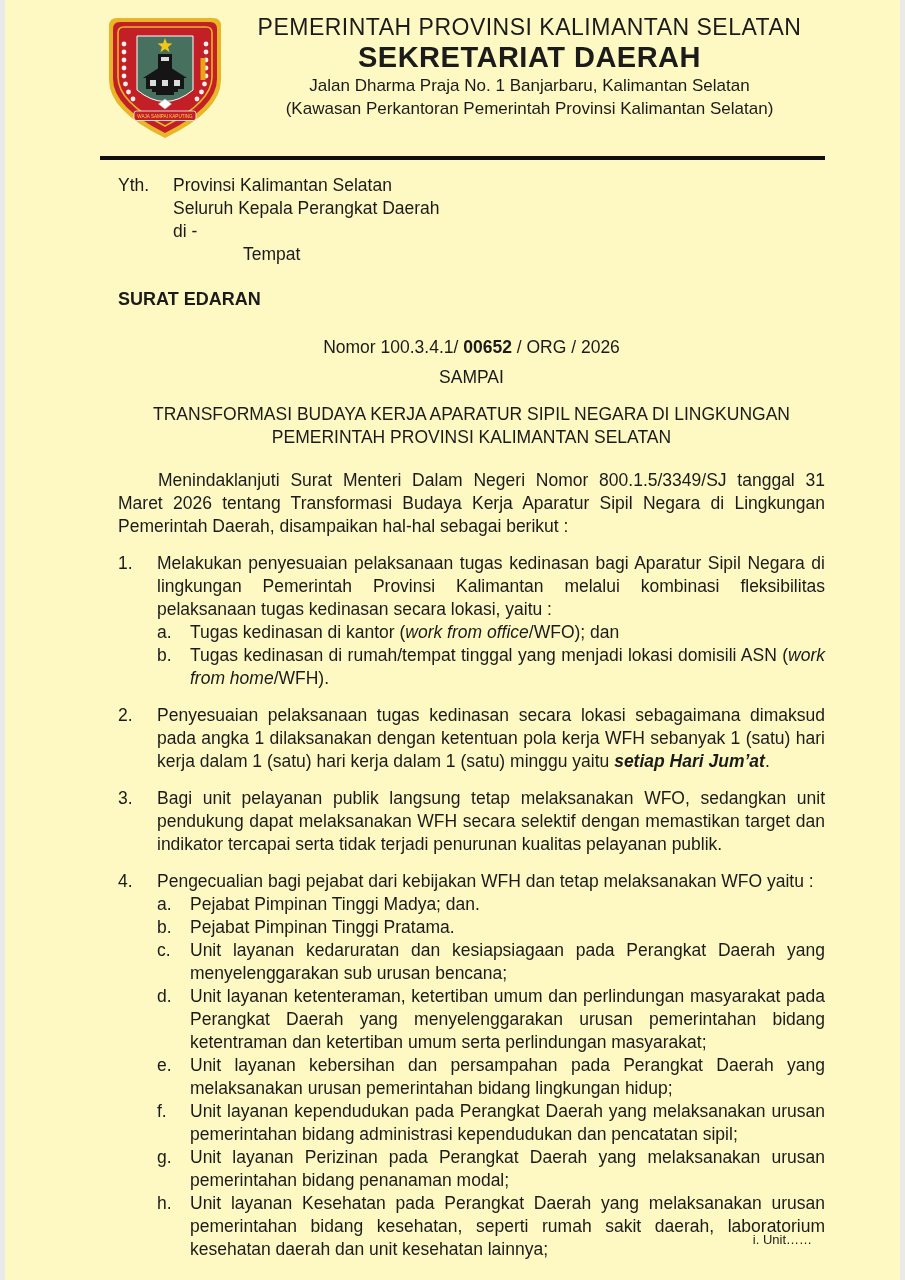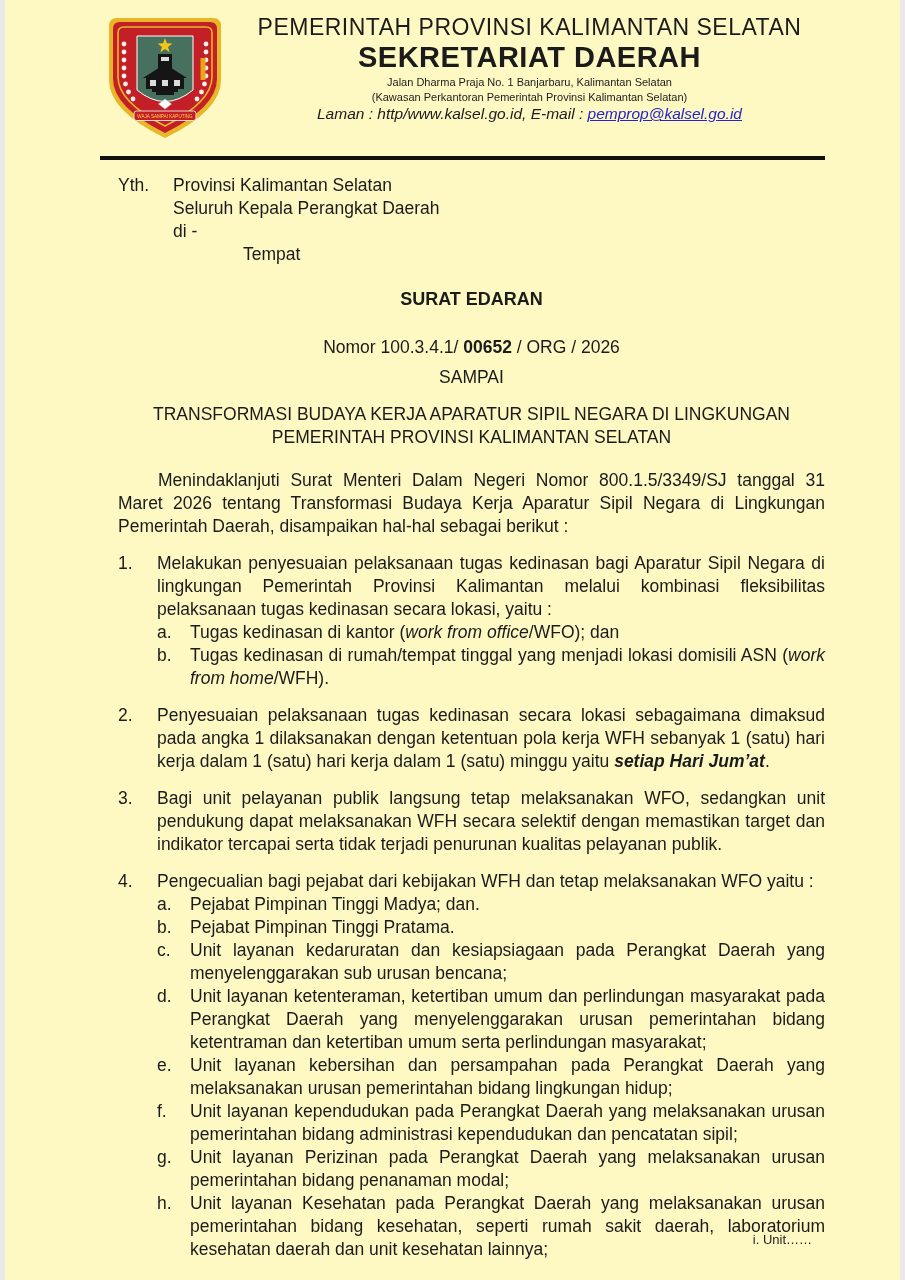--- a/index.html
+++ b/index.html
@@ -8,30 +8,30 @@
   .page {
     position:relative; width:895px; height:1280px; margin:0 auto;
     background:#fef9c3; overflow:hidden;
   }
   
   .letterhead { display:flex; align-items:flex-start; padding:12px 70px 4px 100px; }
   .logo-wrap { width:124px; flex-shrink:0; padding-top:2px; }
   .lh-text { flex:1; text-align:center; padding-top:2px; }
   .lh-line1 { font-size:23px; letter-spacing:0.5px; line-height:1.15; }
   .lh-line2 { font-size:29px; font-weight:bold; letter-spacing:0.5px; line-height:1.2; }
-  .lh-addr  { font-size:11px; line-height:1.32; }
+  .lh-addr  { font-size:17px; line-height:1.32; }
   .lh-web   { font-size:15.5px; font-style:italic; line-height:1.32; }
   .email-link { color:#2323cf; text-decoration:underline; cursor:pointer; }
   .rule { margin:6px 75px 0 95px; border-top:4.5px solid #101010; }
   
   .content { margin:14px 75px 0 113px; font-size:17.5px; line-height:23px; }
   .addressee { display:flex; }
   .yth { width:55px; flex-shrink:0; }
   .tempat { margin-left:70px; }
-  .doc-title   { text-align:center; font-weight:bold; font-size:18px; margin-top:22px; }
+  .doc-title   { text-align:left; font-weight:bold; font-size:18px; margin-top:22px; }
   .doc-number  { text-align:center; margin-top:25px; }
   .doc-tentang { text-align:center; margin-top:7px; }
   .doc-subject { text-align:center; margin-top:14px; }
   .opening { margin-top:20px; text-align:justify; text-indent:40px; }
   .item { display:flex; margin-top:14px; }
   .inum { width:39px; flex-shrink:0; }
   .ibody { flex:1; }
   .itext { text-align:justify; }
   .sub { display:flex; }
   .sletter { width:33px; flex-shrink:0; }
@@ -83,21 +83,20 @@
         <polygon points="60,85 66.5,90 60,95 53.5,90" fill="#ffffff" stroke="#bbbbbb" stroke-width="0.6"></polygon>
         <rect x="29" y="97" width="62" height="9.5" rx="2.5" fill="#c22026" stroke="#ffffff" stroke-width="0.8"></rect>
         <text x="60" y="103.8" text-anchor="middle" font-size="4.6" fill="#ffd34d">WAJA SAMPAI KAPUTING</text>
       </svg>
     </div>
     <div class="lh-text">
       <div class="lh-line1">PEMERINTAH PROVINSI KALIMANTAN SELATAN</div>
       <div class="lh-line2">SEKRETARIAT DAERAH</div>
       <div class="lh-addr">Jalan Dharma Praja No. 1 Banjarbaru, Kalimantan Selatan</div>
       <div class="lh-addr">(Kawasan Perkantoran Pemerintah Provinsi Kalimantan Selatan)</div>
-      <div class="lh-web"><span>Laman : http/www.kalsel.go.id,  E-mail : </span><span class="email-link">pemprop@kalsel.go.id</span></div>
     </div>
   </header>
   <div class="rule"></div>
 
   <div class="content">
 
     <div class="addressee">
       <div class="yth">Yth.</div>
       <div>
         <div>Provinsi Kalimantan Selatan</div>

